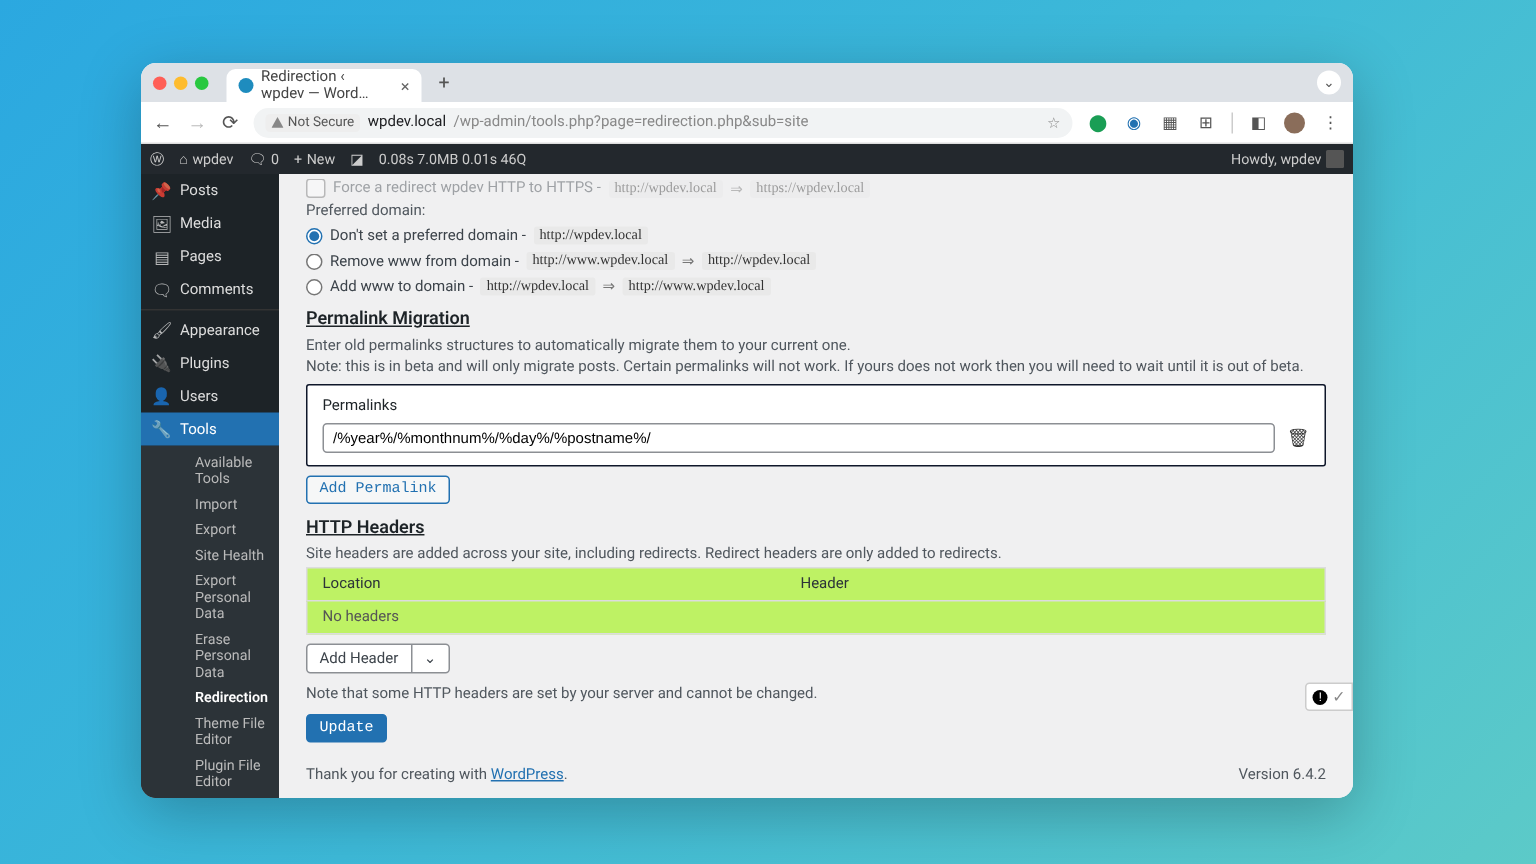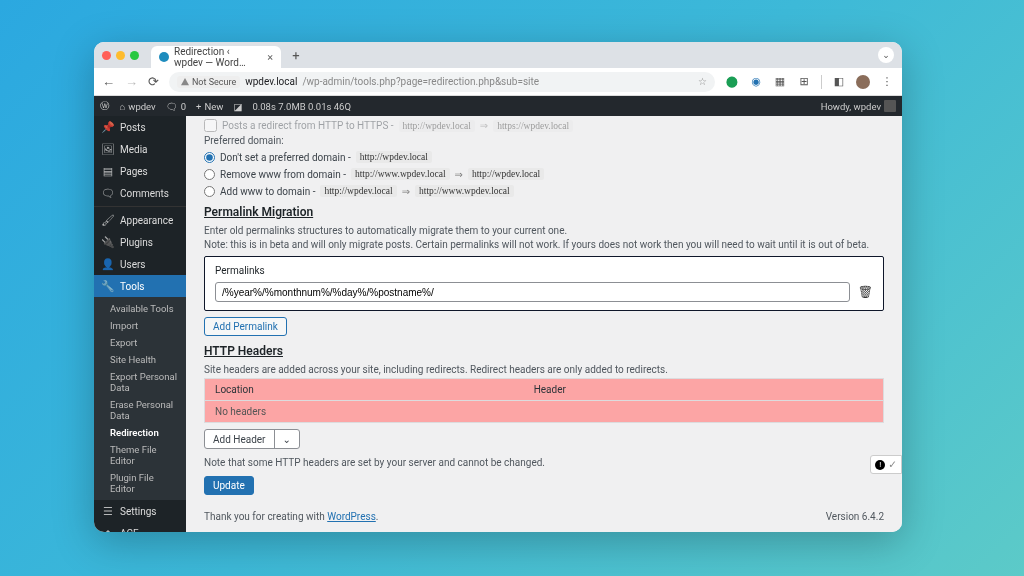--- a/index.html
+++ b/index.html
@@ -66,21 +66,21 @@
     display:flex; align-items:center; gap:6px; padding:5px 8px; cursor:pointer; color:#ddd; position:relative;
   }
   .menu-item .ico { width:12px; height:12px; display:flex; align-items:center; justify-content:center; opacity:.8; font-size:11px; }
   .menu-item.current { background:#2271b1; color:#fff; }
   .menu-item.current::after {
     content:""; position:absolute; right:-5px; top:50%; transform:translateY(-50%);
     border:5px solid transparent; border-right-color:#f0f0f1;
   }
   .menu-spacer { height:4px; border-top:1px solid #333; margin:2px 0; }
   .submenu { background:#2c3338; padding:3px 0; }
-  .submenu .sub-item { padding:3px 8px 3px 16px; color:#bbb; font-size:9.5px; cursor:pointer; }
+  .submenu .sub-item { padding:3px 8px 3px 36px; color:#bbb; font-size:9.5px; cursor:pointer; }
   .submenu .sub-item.current { color:#fff; font-weight:600; }
   
   .content {
     flex:1; background:#f0f0f1; overflow-y:auto; padding:0 18px 12px; font-size:10.5px; color:#3c434a;
   }
   .content h2 { font-size:12px; font-weight:600; color:#1d2327; margin:8px 0 6px;text-decoration:underline; }
   .help { font-size:10px; color:#50575e; margin:3px 0; }
   .radio-row { display:flex; align-items:center; gap:5px; margin:5px 0; font-size:10px; }
   .radio-row input[type=radio] { accent-color:#2271b1; width:11px; height:11px; }
   code {
@@ -92,24 +92,24 @@
   .panel {
     background:#fff; border:1px solid #0f172a; border-radius:2px; padding:8px 10px; margin:6px 0;
   }
   .panel .row { display:flex; align-items:center; gap:8px; }
   .panel input[type=text] {
     flex:1; border:1px solid #8c8f94; border-radius:3px; padding:3px 6px; font-size:10px; height:20px;
   }
   .panel .trash { color:#333; font-size:12px; cursor:pointer; }
   .btn {
     display:inline-block; border:1px solid #2271b1; background:#f6f7f7; color:#2271b1;
-    padding:3px 8px; font-size:10px; border-radius:3px; cursor:pointer;
+    padding:3px 8px; font-size:10px; border-radius:3px; cursor:pointer;font-family:Liberation Mono, monospace;
   }
   .btn.primary { background:#2271b1; color:#fff; border-color:#2271b1; }
-  table.headers { width:100%; background:#fca5a5; border:1px solid #dcdcde; border-collapse:collapse; font-size:10px; }
+  table.headers { width:100%; background:#bef264; border:1px solid #dcdcde; border-collapse:collapse; font-size:10px; }
   table.headers th { text-align:left; font-weight:400; padding:5px 10px; border-bottom:1px solid #dcdcde; color:#2c3338; }
   table.headers td { padding:5px 10px; color:#555; }
   .select-wrap { display:inline-flex; border:1px solid #8c8f94; border-radius:3px; height:20px; background:#fff; margin-top:6px; }
   .select-wrap span { padding:0 8px; display:flex; align-items:center; font-size:10px; }
   .select-wrap .arrow-box { border-left:1px solid #8c8f94; }
   .footer { display:flex; justify-content:space-between; font-size:10px; color:#50575e; margin-top:10px; padding-top:6px;gap:25px; }
   .footer a { color:#2271b1; text-decoration:underline; }
   .statuspill {
     position:absolute; right:0; bottom:58px; background:#fff; border:1px solid #ccc;
     border-radius:3px 0 0 3px; padding:2px 4px; display:flex; align-items:center; gap:3px;
@@ -239,21 +239,21 @@
         <div class="menu-item">
             <span class="ico">◆</span>
             <span>ACF</span>
           </div>
 
       </div>
 
       <div class="content" style="position:relative">
         <div class="checkrow" style="opacity:.45">
           <input type="checkbox" style="">
-          <span>Posts a redirect from HTTP to HTTPS -</span>
+          <span>Force a redirect wpdev HTTP to HTTPS -</span>
           <code>http://wpdev.local</code>
           <span class="arrow">⇒</span>
           <code>https://wpdev.local</code>
         </div>
 
         <p class="help">Preferred domain:</p>
 
         <label class="radio-row">
           <input type="radio" name="pd" checked="" style="">
           <span>Don't set a preferred domain -</span>

